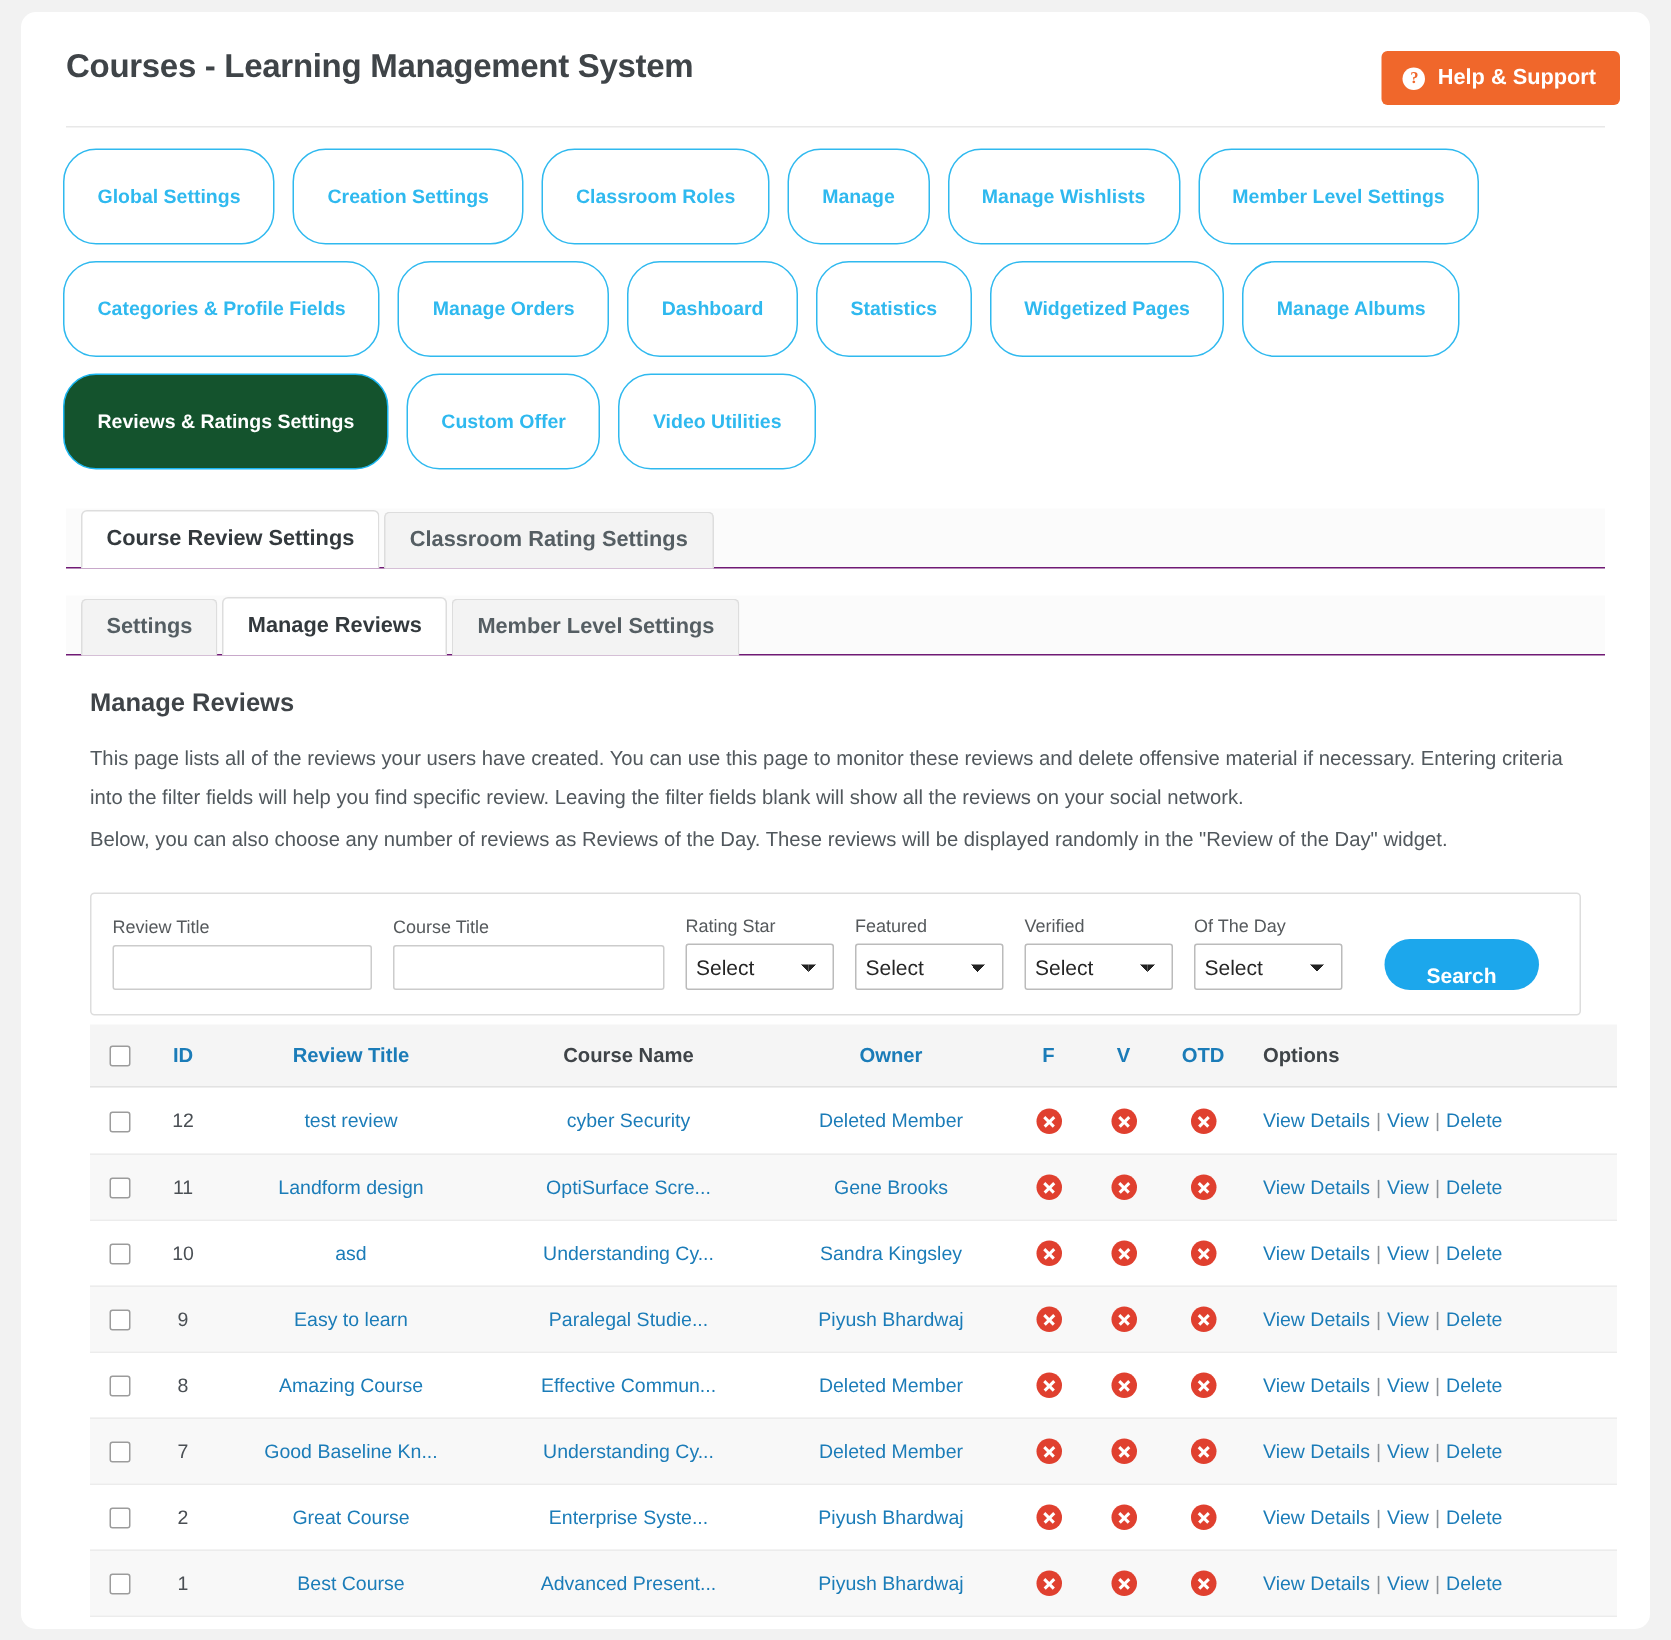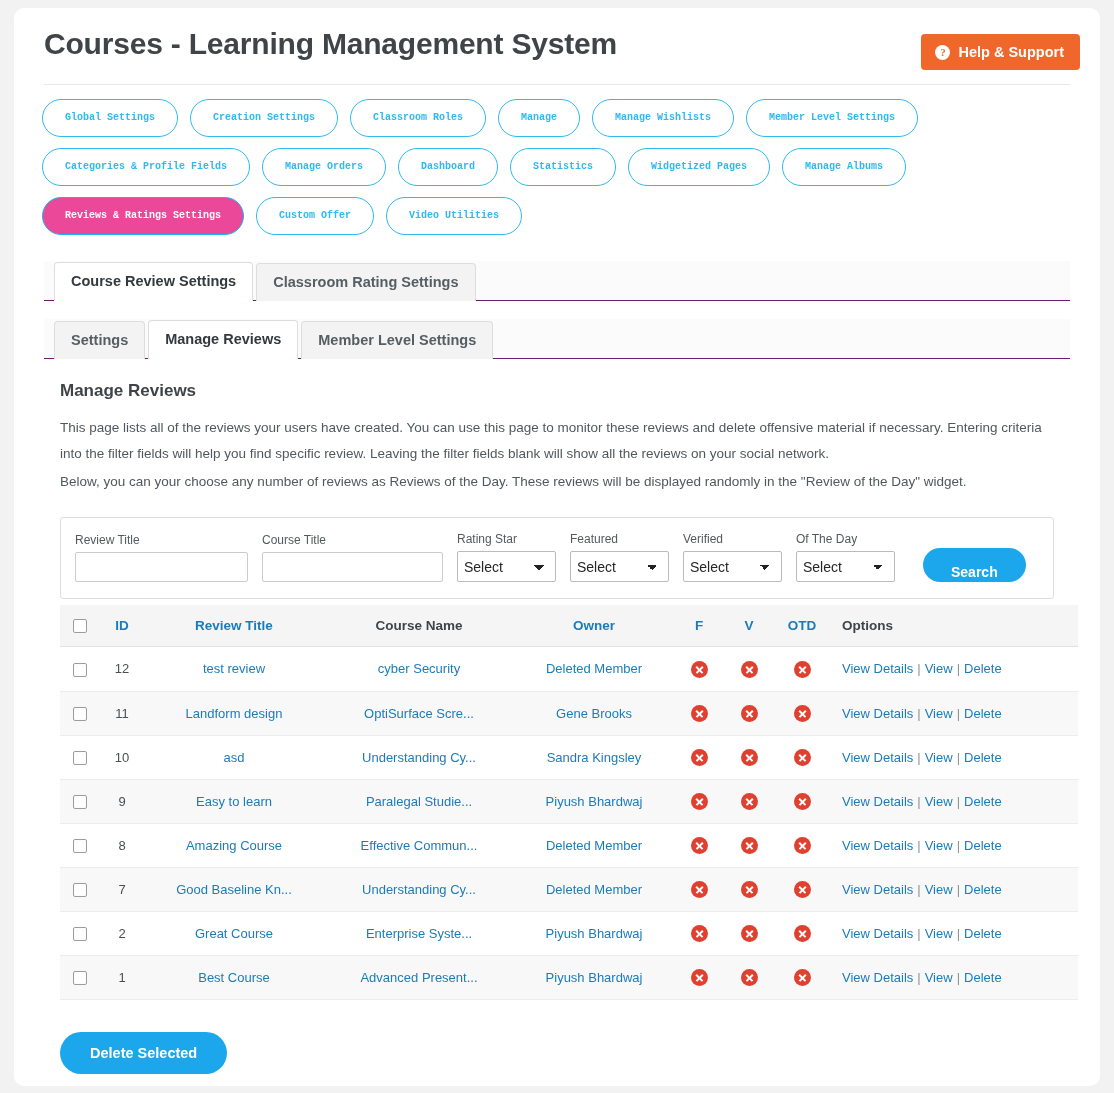--- a/index.html
+++ b/index.html
@@ -19,21 +19,21 @@
     border-radius: 10px;
   }
 
   
   .hdr {
     position: relative;
     padding: 22px 30px 0 30px;
     height: 68px;
   }
   .hdr-title {
-    font-size: 30px;
+    font-size: 22px;
     font-weight: bold;
     color: #3f4448;
     letter-spacing: -0.2px;
     line-height: 28px;
   }
   .help-btn {
     position: absolute;
     right: 20px; top: 26px;
     background: #f0672b;
     color: #ffffff;
@@ -71,30 +71,30 @@
     display: flex;
     flex-wrap: wrap;
     gap: 11px 12px;
     max-width: 1030px;
   }
   .pill {
     border: 1px solid #2fb9ef;
     color: #2fb9ef;
     background: #ffffff;
     border-radius: 22px;
-    padding: 9px 22px;
-    font-size: 10px;
+    padding: 22px 22px;
+    font-size: 13px;
     font-weight: bold;
     cursor: pointer;
     white-space: nowrap;
     line-height: 18px;
-    font-family: Liberation Mono, monospace;
+    font-family: Liberation Sans, sans-serif;
   }
   .pill.active {
-    background: #ec4899;
+    background: #14532d;
     border-color: #19b5f1;
     color: #ffffff;
   }
 
   
   .tabstrip {
     margin: 0 30px;
     background: #fbfbfb;
     border-bottom: 1px solid #701a75;
     display: flex;
@@ -342,21 +342,21 @@
   <div class="tabstrip second" id="secondaryTabs">
       <div class="tab">Settings</div>
       <div class="tab active">Manage Reviews</div>
       <div class="tab">Member Level Settings</div>
     </div>
 
   <div class="content">
 
     <div class="sect-title">Manage Reviews</div>
     <p class="para">This page lists all of the reviews your users have created. You can use this page to monitor these reviews and delete offensive material if necessary. Entering criteria into the filter fields will help you find specific review. Leaving the filter fields blank will show all the reviews on your social network.</p>
-    <p class="para">Below, you can your choose any number of reviews as Reviews of the Day. These reviews will be displayed randomly in the "Review of the Day" widget.</p>
+    <p class="para">Below, you can also choose any number of reviews as Reviews of the Day. These reviews will be displayed randomly in the "Review of the Day" widget.</p>
 
     
     <div class="filterbox">
       <div class="fgroup">
         <span class="flabel">Review Title</span>
         <input class="ftext w1" type="text" value="" style="">
       </div>
       <div class="fgroup">
         <span class="flabel">Course Title</span>
         <input class="ftext w2" type="text" value="" style="">

